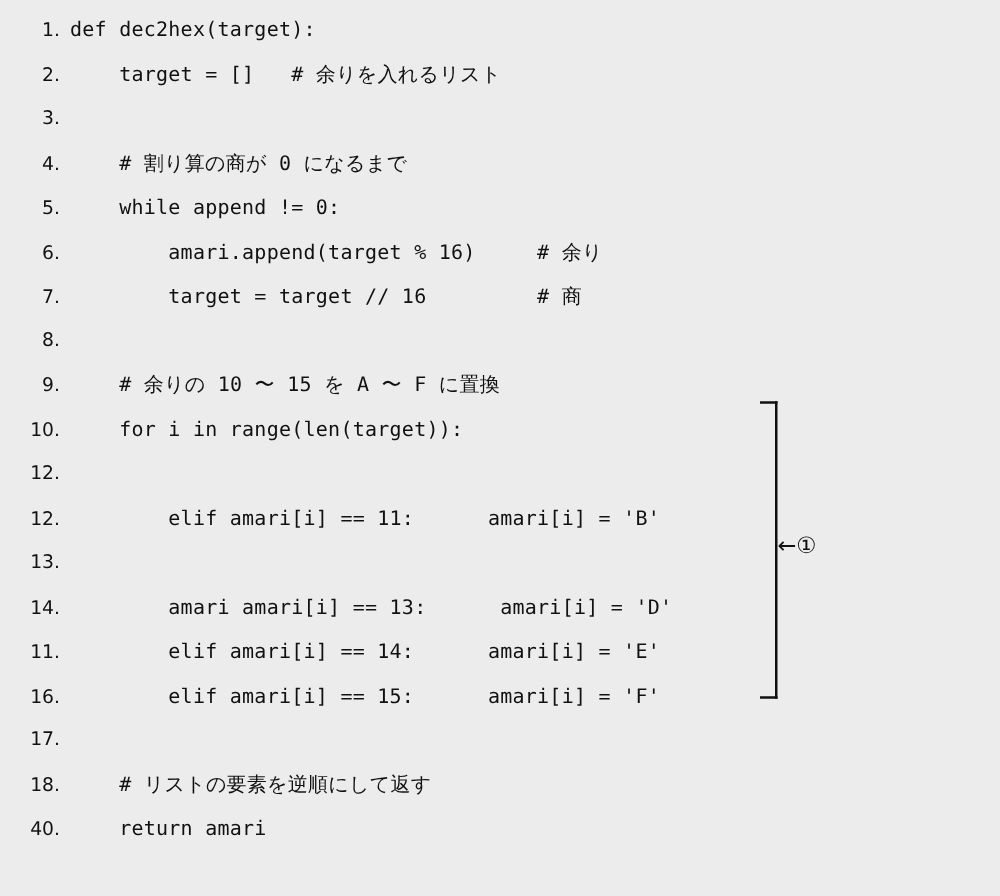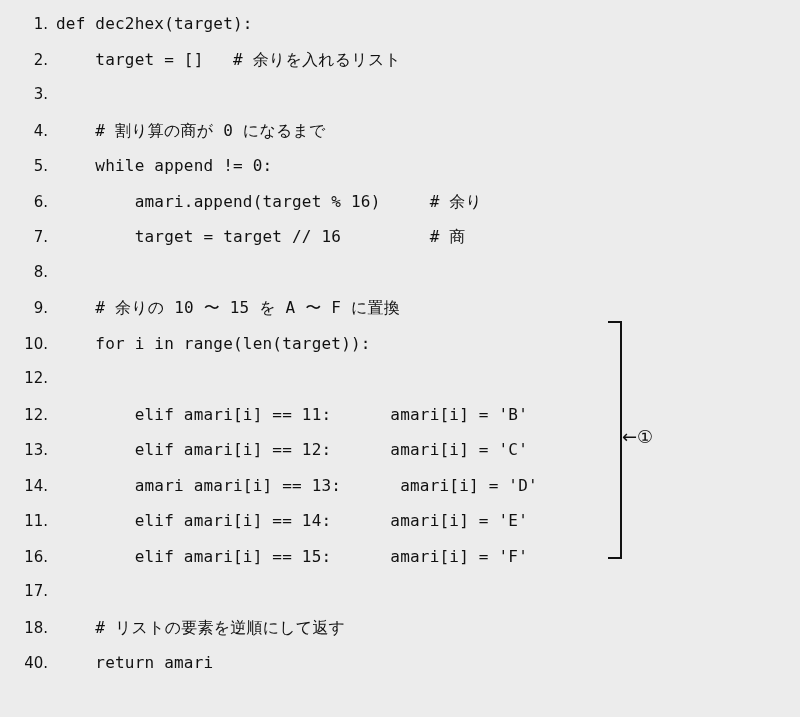--- a/index.html
+++ b/index.html
@@ -119,21 +119,20 @@
     </div>
     <div class="line">
       <span class="lineno">12.</span>
     </div>
     <div class="line">
       <span class="lineno">12.</span>
       <span class="code">        elif amari[i] == 11:      amari[i] = 'B'</span>
     </div>
     <div class="line">
       <span class="lineno">13.</span>
-      <span class="code">        elif amari[i] == 12:      amari[i] = 'C'</span>
     </div>
     <div class="line">
       <span class="lineno">14.</span>
       <span class="code">        amari amari[i] == 13:      amari[i] = 'D'</span>
     </div>
     <div class="line">
       <span class="lineno">11.</span>
       <span class="code">        elif amari[i] == 14:      amari[i] = 'E'</span>
     </div>
     <div class="line">

